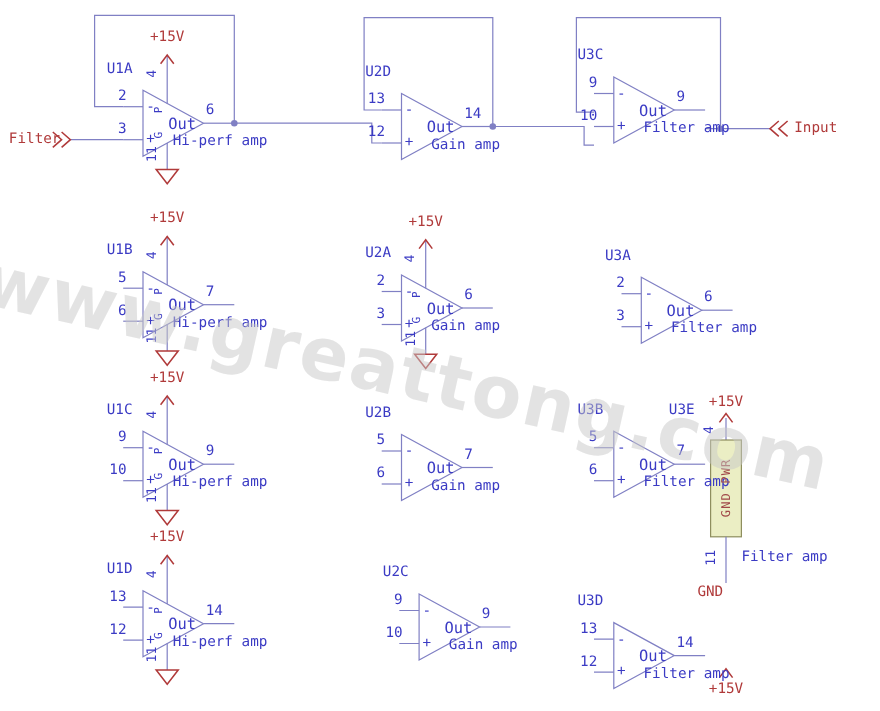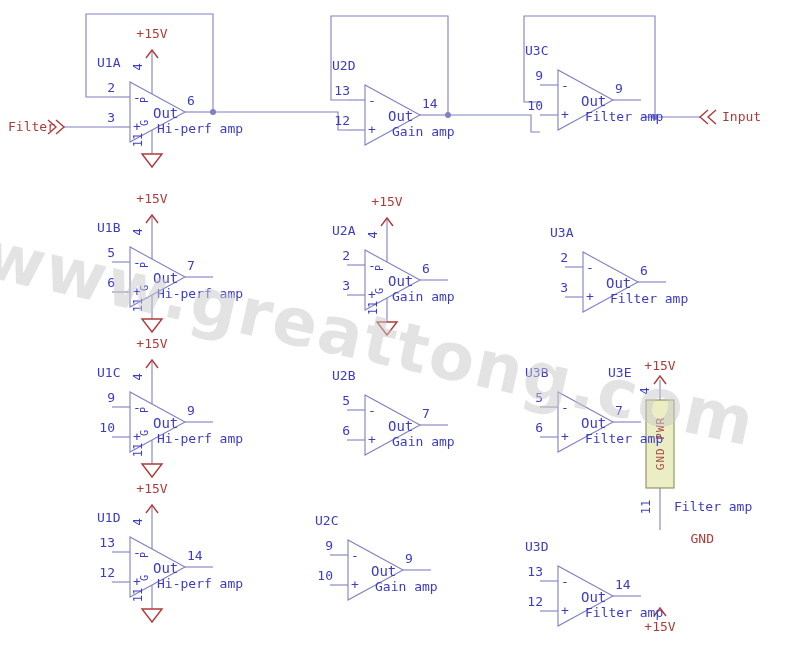--- a/index.html
+++ b/index.html
@@ -331,21 +331,21 @@
     <span class="t pin ninv">12</span>
     <span class="t minus">-</span>
     <span class="t plus">+</span>
     <span class="t rot pletter only-power">P</span>
     <span class="t rot gletter only-power">G</span>
     <span class="t outtext">Out</span>
     <span class="t pin outpin">14</span>
     <span class="t rot gpin only-power">11</span>
     <span class="t typelab">Hi-perf amp</span>
   </div>
-      <div class="opamp no-power" style="left: 303px; top: 488px;">
+      <div class="opamp no-power" style="left: 336px; top: 488px;">
     <svg width="190" height="150" viewBox="0 0 190 150">
       <polygon class="ln" points="45,52 45,112 100,82"></polygon>
       <line class="ln" x1="27" y1="67" x2="45" y2="67"></line>
       <line class="ln" x1="27" y1="97" x2="45" y2="97"></line>
       <line class="ln" x1="100" y1="82" x2="128" y2="82"></line>
       <g class="only-power">
         <line class="ln" x1="67" y1="20" x2="67" y2="64"></line>
         <polyline class="rd" points="61,28 67,20 73,28"></polyline>
         <line class="ln" x1="67" y1="100" x2="67" y2="124"></line>
         <polygon class="rd" points="57,124 77,124 67,137"></polygon>
@@ -392,17 +392,17 @@
 
   <span class="t red" style="left:8px;top:120px">Filter</span>
   <span class="t red" style="left:722px;top:110px">Input</span>
 
   <span class="t" style="left:608px;top:366px">U3E</span>
   <span class="t red" style="left:630px;top:359px;width:60px;text-align:center">+15V</span>
   <span class="t rot" style="left:641px;top:385px;font-size:12px">4</span>
   <span class="t rot" style="left:632px;top:438px;width:56px;text-align:center;font-size:11px;color:var(--boxtext);letter-spacing:1px">GND PWR</span>
   <span class="t rot" style="left:639px;top:501px;font-size:12px">11</span>
   <span class="t" style="left:674px;top:500px">Filter amp</span>
-  <span class="t red" style="left:662px;top:532px;width:52px;text-align:right">GND</span>
+  <span class="t red" style="left:634px;top:532px;width:52px;text-align:left">GND</span>
   <span class="t red" style="left:630px;top:620px;width:60px;text-align:center">+15V</span>
 
   <div id="watermark">www.greattong.com</div>
 </div>
 
 </body></html>

